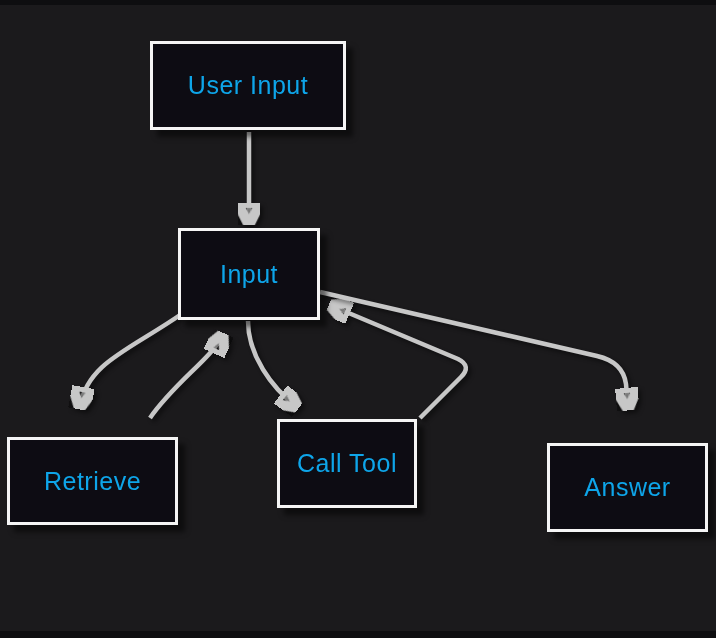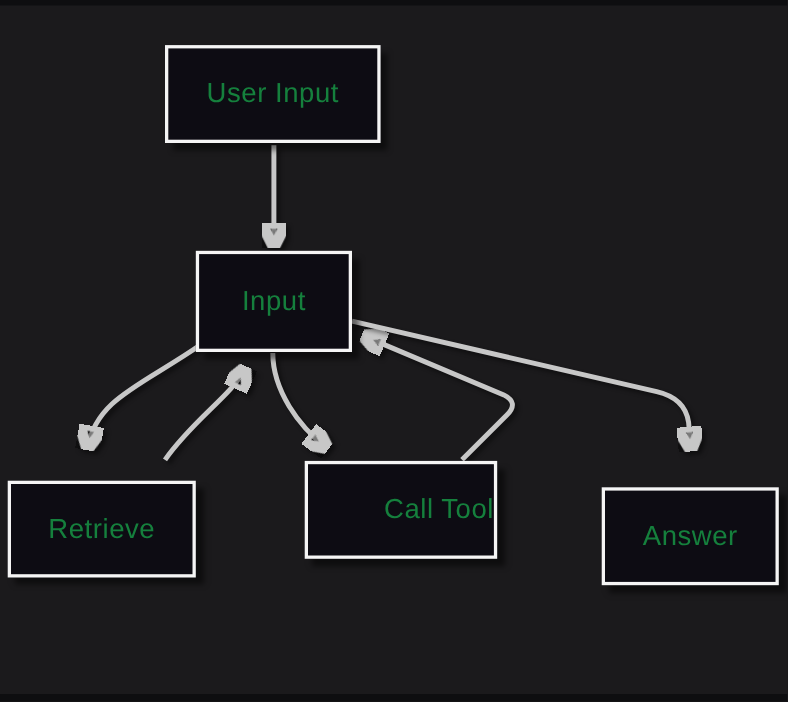--- a/index.html
+++ b/index.html
@@ -41,21 +41,21 @@
     z-index: 2;
     box-sizing: border-box;
     background: #0d0c13;
     border: 3px solid #f5f5f5;
     box-shadow: 7px 7px 5px rgba(0,0,0,0.5);
     display: flex;
     align-items: center;
     justify-content: center;
   }
   .node-label {
-    color: #15803d;
+    color: #0ea5e9;
     font-size: 25px;
     letter-spacing: 0.5px;
     white-space: nowrap;
   }
 </style>
 </head>
 <body>
 
 <div class="stage">
 
@@ -81,21 +81,21 @@
   </div>
 
   <div class="node" style="left:178px; top:228px; width:142px; height:92px;">
     <span class="node-label">Input</span>
   </div>
 
   <div class="node" style="left:7px; top:437px; width:171px; height:88px;text-align:center;">
     <span class="node-label">Retrieve</span>
   </div>
 
-  <div class="node" style="left:277px; top:419px; width:175px; height:89px;justify-content:flex-end;">
+  <div class="node" style="left:277px; top:419px; width:140px; height:89px;">
     <span class="node-label">Call Tool</span>
   </div>
 
   <div class="node" style="left:547px; top:419px; width:161px; height:89px;margin-top:24px;">
     <span class="node-label">Answer</span>
   </div>
 
 </div>
 
 </body></html>

